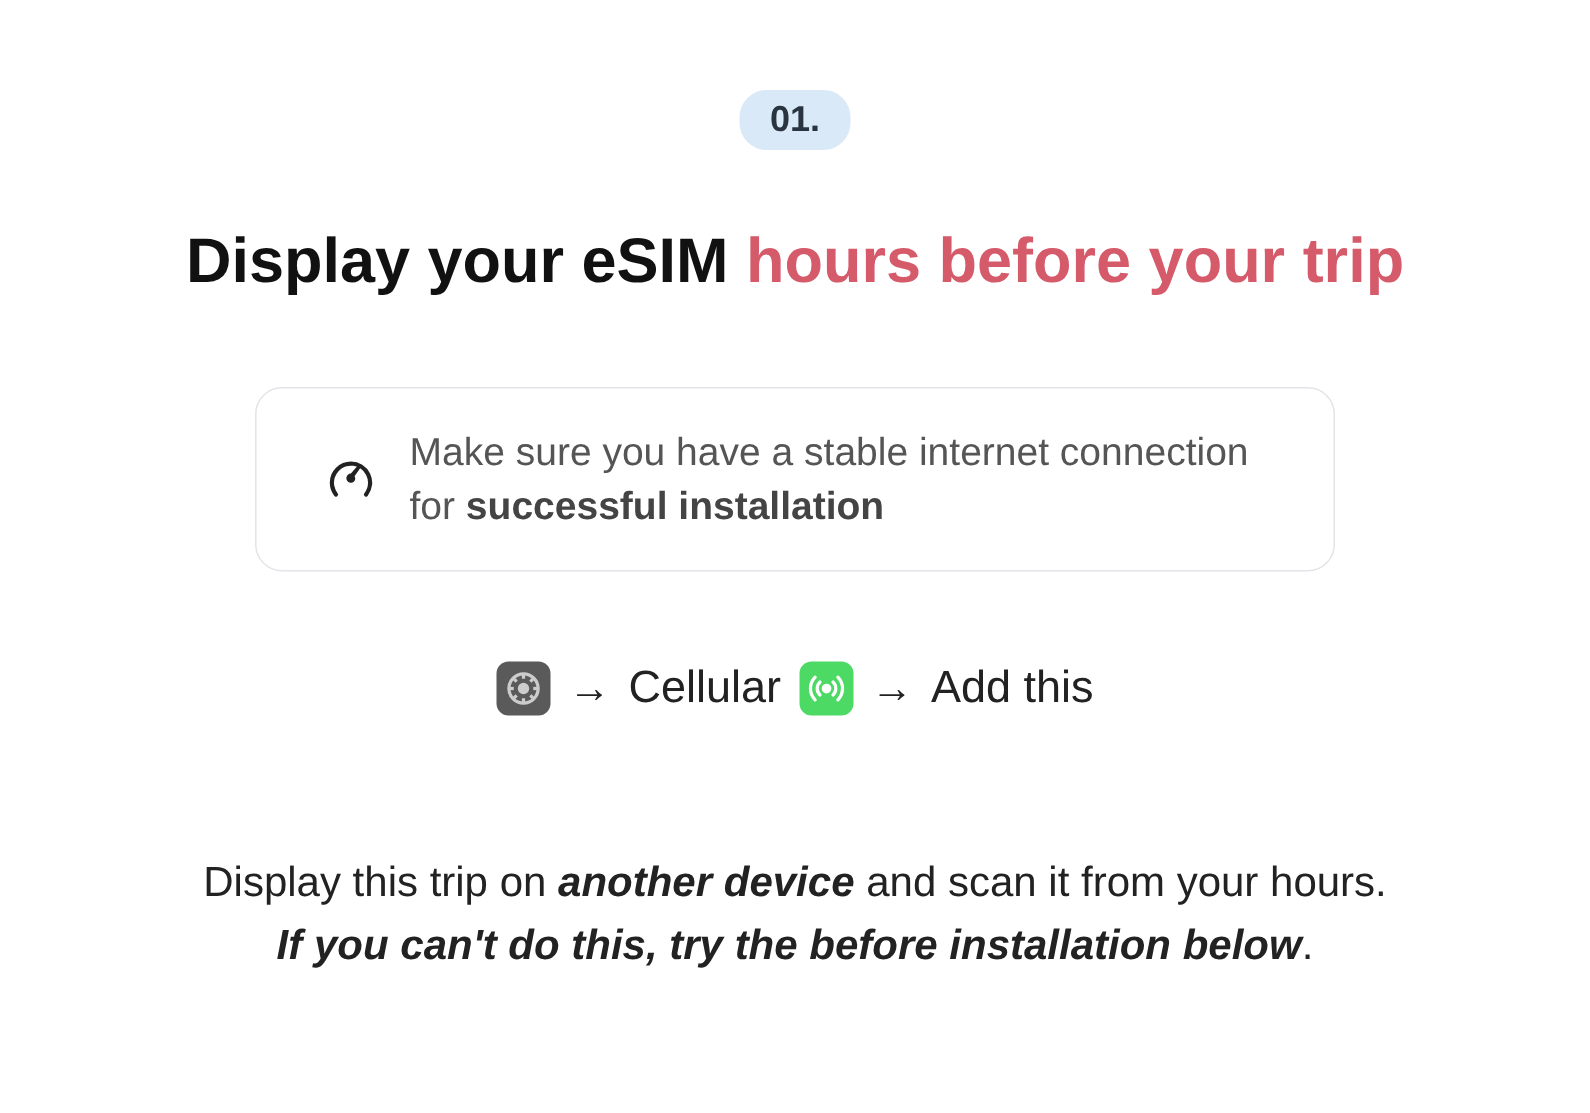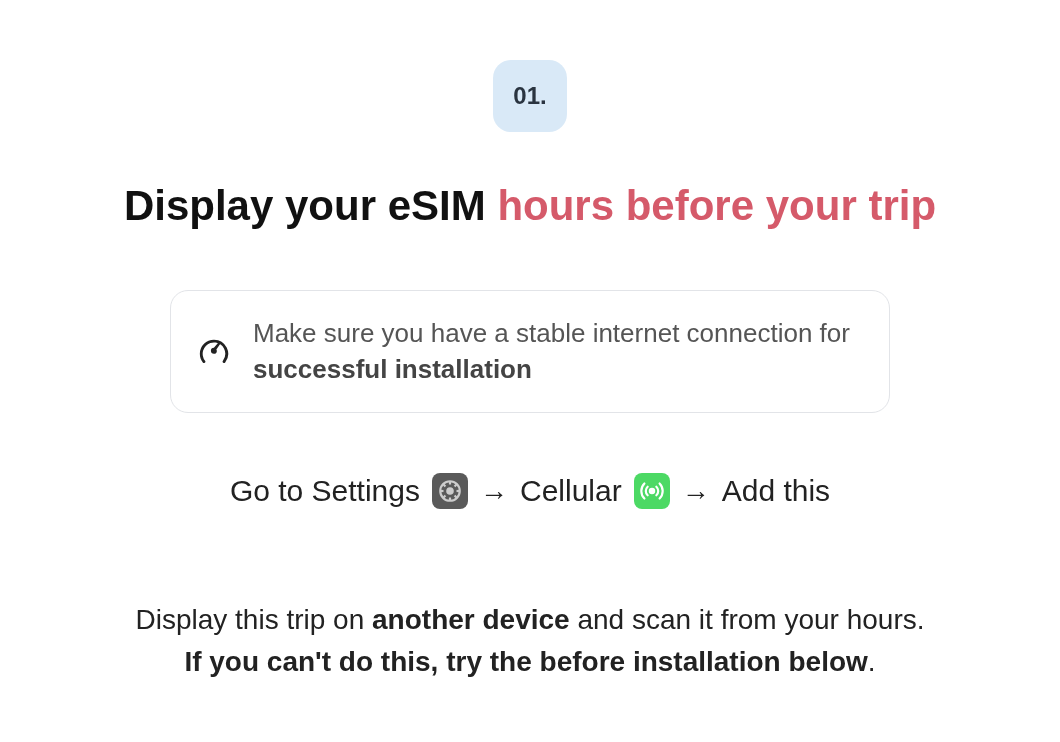--- a/index.html
+++ b/index.html
@@ -12,38 +12,38 @@
     flex-direction: column;
     align-items: center;
     padding-top: 60px;
   }
   .step-badge {
     background: #d9e9f7;
     color: #2a3440;
     font-weight: 700;
     font-size: 24px;
     border-radius: 18px;
-    padding: 22px 20px;
+    padding: 6px 20px;
     margin-bottom: 50px;
   }
   .headline {
     font-size: 42px;
     font-weight: 800;
     color: #111;
     text-align: center;
     margin-bottom: 60px;
   }
   .headline .accent { color: #d55a6a; }
   .notice-box {
     display: flex;
     align-items: center;
     gap: 22px;
     border: 1px solid #e2e4e8;
     border-radius: 18px;
-    padding: 24px 26px;
+    padding: 24px 46px;
     max-width: 720px;
     margin-bottom: 60px;
   }
   .speed-icon {
     width: 34px;
     height: 34px;
     flex-shrink: 0;
   }
   .notice-text {
     font-size: 26px;
@@ -72,21 +72,21 @@
   .settings-icon { background: #5a5a5a; }
   .cellular-icon { background: #4cd964; }
   .arrow { font-size: 28px; color: #222; }
   .instruction-block {
     text-align: center;
     font-size: 28px;
     color: #222;
     line-height: 1.5;
     max-width: 960px;
   }
-  .instruction-block .bold { font-weight: 700; }
+  .instruction-block .bold { font-weight: 700; font-style: italic; }
 </style>
 </head>
 <body>
 
 <div class="step-badge">01.</div>
 
 <h1 class="headline">
   <span>Display your eSIM </span><span class="accent">hours before your trip</span>
 </h1>
 
@@ -96,21 +96,20 @@
       <path d="M12 4a10 10 0 0 0-10 10c0 2.3.78 4.42 2.1 6.1a1 1 0 0 0 1.6-1.2A8 8 0 1 1 20 14a7.96 7.96 0 0 1-1.7 4.9 1 1 0 0 0 1.6 1.2A10 10 0 0 0 12 4z" fill="#222"></path>
       <path d="M12 14a2 2 0 0 0 2-2c0-.4-.12-.78-.33-1.1l3.04-4.35a.8.8 0 0 0-1.28-.96l-3.5 4.1A2 2 0 1 0 12 14z" fill="#222"></path>
     </svg>
   </span>
   <div class="notice-text">
     <span>Make sure you have a stable internet connection for </span><span class="bold">successful installation</span>
   </div>
 </div>
 
 <div class="path-line">
-  <span>Go to Settings</span>
   <span class="settings-icon">
     <svg viewBox="0 0 24 24" width="26" height="26">
       <circle cx="12" cy="12" r="9" fill="none" stroke="#ccc" stroke-width="2"></circle>
       <circle cx="12" cy="12" r="3.5" fill="#ccc"></circle>
       <g stroke="#ccc" stroke-width="2">
         <line x1="12" y1="3" x2="12" y2="6"></line>
         <line x1="12" y1="18" x2="12" y2="21"></line>
         <line x1="3" y1="12" x2="6" y2="12"></line>
         <line x1="18" y1="12" x2="21" y2="12"></line>
         <line x1="5.6" y1="5.6" x2="7.8" y2="7.8"></line>

